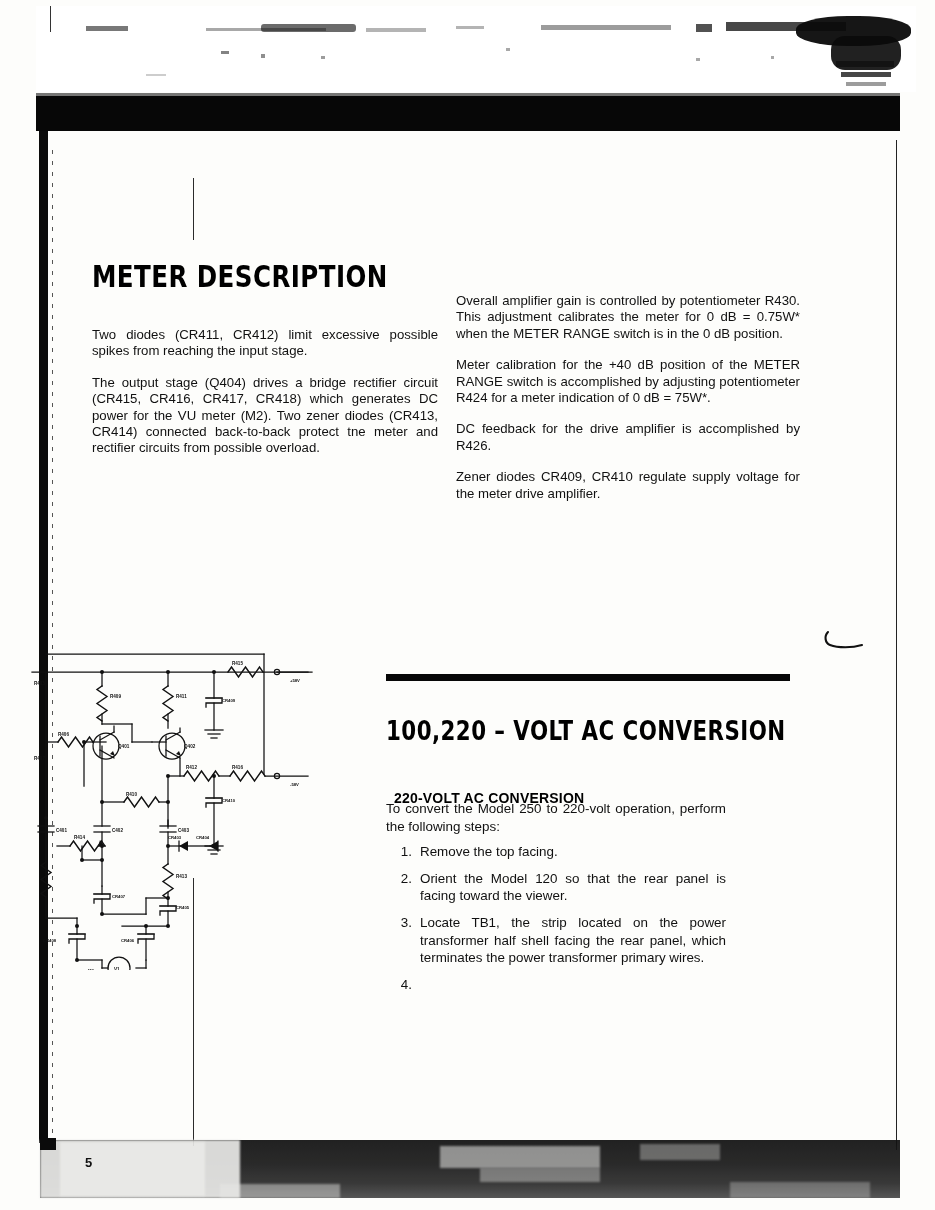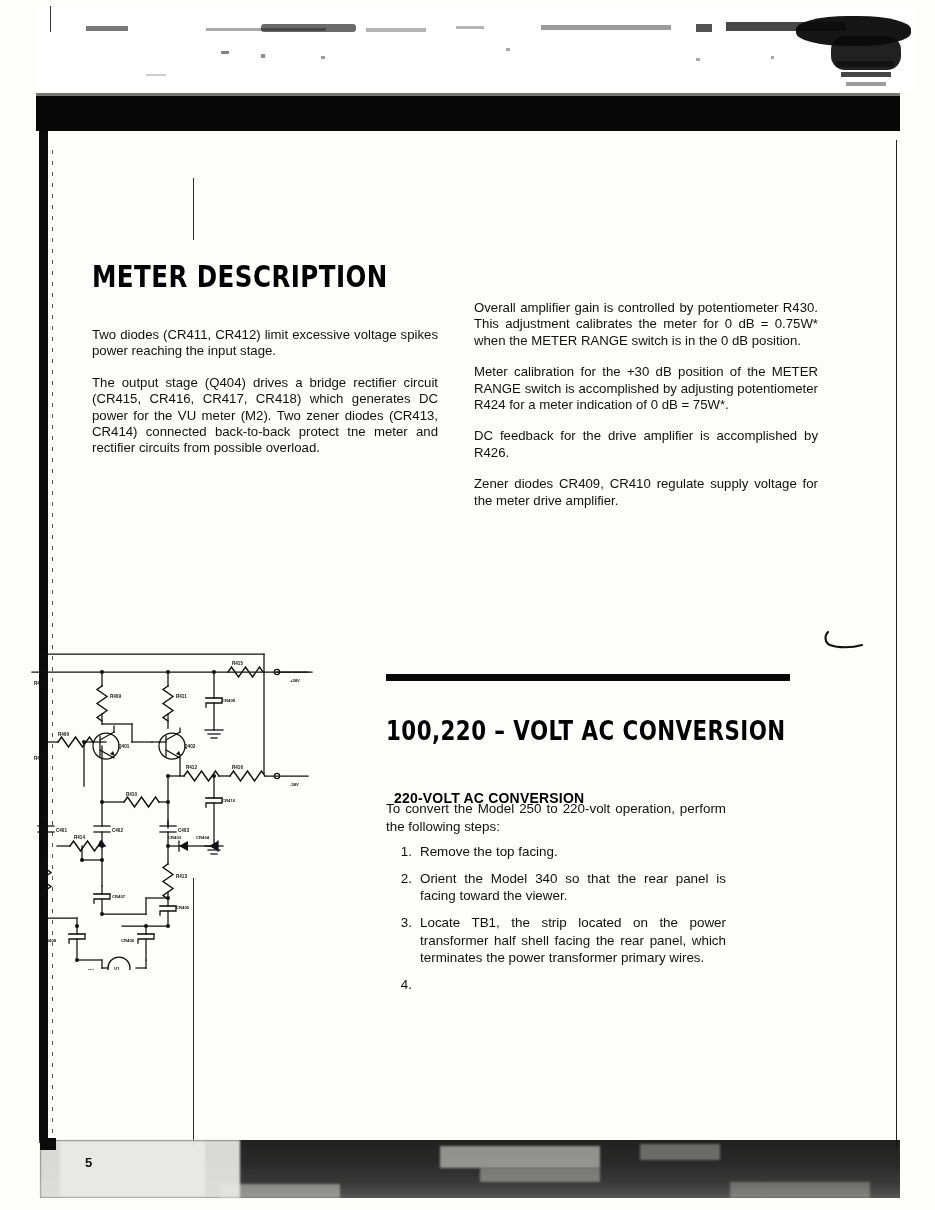--- a/index.html
+++ b/index.html
@@ -38,21 +38,21 @@
   #meter-heading{left:92px;top:258px;font-size:31px;}
   #conv-heading{left:386px;top:715px;font-size:27px;}
   .rule-bar{position:absolute;left:386px;top:674px;width:404px;height:7px;background:#070707;}
   .sub-head{position:absolute;left:386px;top:790px;font-size:14px;font-weight:bold;
       letter-spacing:.2px;margin-left:8px;}
 
   
   .col{position:absolute;font-size:13.2px;line-height:16.4px;text-align:justify;
        color:#111;}
   #col-left{left:92px;top:327px;width:346px;}
-  #col-right{left:456px;top:300px;width:344px;margin-left:18px;}
+  #col-right{left:456px;top:293px;width:344px;}
   #col-conv{left:386px;top:800px;width:340px;font-size:13.4px;line-height:17.6px;}
   .col p{margin:0 0 15px 0;}
   #col-conv p{margin:0 0 8px 0;}
   ol.steps{margin:4px 0 0 0;padding:0;list-style:none;}
   ol.steps li{display:flex;margin-bottom:9px;line-height:17.6px;}
   ol.steps li .num{width:26px;flex:0 0 26px;text-align:right;padding-right:8px;}
   ol.steps li .txt{flex:1;text-align:justify;}
 
   .pageno{position:absolute;left:85px;top:1155px;font-size:13px;font-weight:bold;color:#111;z-index:5;}
 
@@ -98,45 +98,45 @@
   <div class="mid-rule-top"></div>
   <div class="mid-rule-bot"></div>
 
   <svg class="pen-mark" viewBox="0 0 44 24">
     <path d="M6 2 C2 6 3 13 8 15 C16 18 30 18 40 15" fill="none" stroke="#111" stroke-width="2.1" stroke-linecap="round"></path>
   </svg>
 
   <div class="h1" id="meter-heading">METER DESCRIPTION</div>
 
   <div class="col" id="col-left">
-    <p>Two diodes (CR411, CR412) limit excessive voltage spikes power reaching the input stage.</p>
+    <p>Two diodes (CR411, CR412) limit excessive possible spikes from reaching the input stage.</p>
     <p>The output stage (Q404) drives a bridge rectifier circuit (CR415, CR416, CR417, CR418) which generates DC power for the VU meter (M2). Two zener diodes (CR413, CR414) connected back-to-back protect tne meter and rectifier circuits from possible overload.</p>
   </div>
 
   <div class="col" id="col-right">
     <p>Overall amplifier gain is controlled by potentiometer R430. This adjustment calibrates the meter for 0 dB = 0.75W* when the METER RANGE switch is in the 0 dB position.</p>
-    <p>Meter calibration for the +30 dB position of the METER RANGE switch is accomplished by adjusting potentiometer R424 for a meter indication of 0 dB = 75W*.</p>
+    <p>Meter calibration for the +40 dB position of the METER RANGE switch is accomplished by adjusting potentiometer R424 for a meter indication of 0 dB = 75W*.</p>
     <p>DC feedback for the drive amplifier is accomplished by R426.</p>
     <p>Zener diodes CR409, CR410 regulate supply voltage for the meter drive amplifier.</p>
   </div>
 
   <div class="rule-bar"></div>
   <div class="h1" id="conv-heading">100,220 – VOLT AC CONVERSION</div>
   <div class="sub-head">220-VOLT AC CONVERSION</div>
 
   <div class="col" id="col-conv">
     <p>To convert the Model 250 to 220-volt operation, perform the following steps:</p>
     <ol class="steps">
       <li>
         <span class="num">1.</span>
         <span class="txt">Remove the top facing.</span>
       </li>
       <li>
         <span class="num">2.</span>
-        <span class="txt">Orient the Model 340 so that the rear panel is facing toward the viewer.</span>
+        <span class="txt">Orient the Model 120 so that the rear panel is facing toward the viewer.</span>
       </li>
       <li>
         <span class="num">3.</span>
         <span class="txt">Locate TB1, the strip located on the power transformer half shell facing the rear panel, which terminates the power transformer primary wires.</span>
       </li>
       <li>
         <span class="num">4.</span>
       </li>
     </ol>
   </div>

